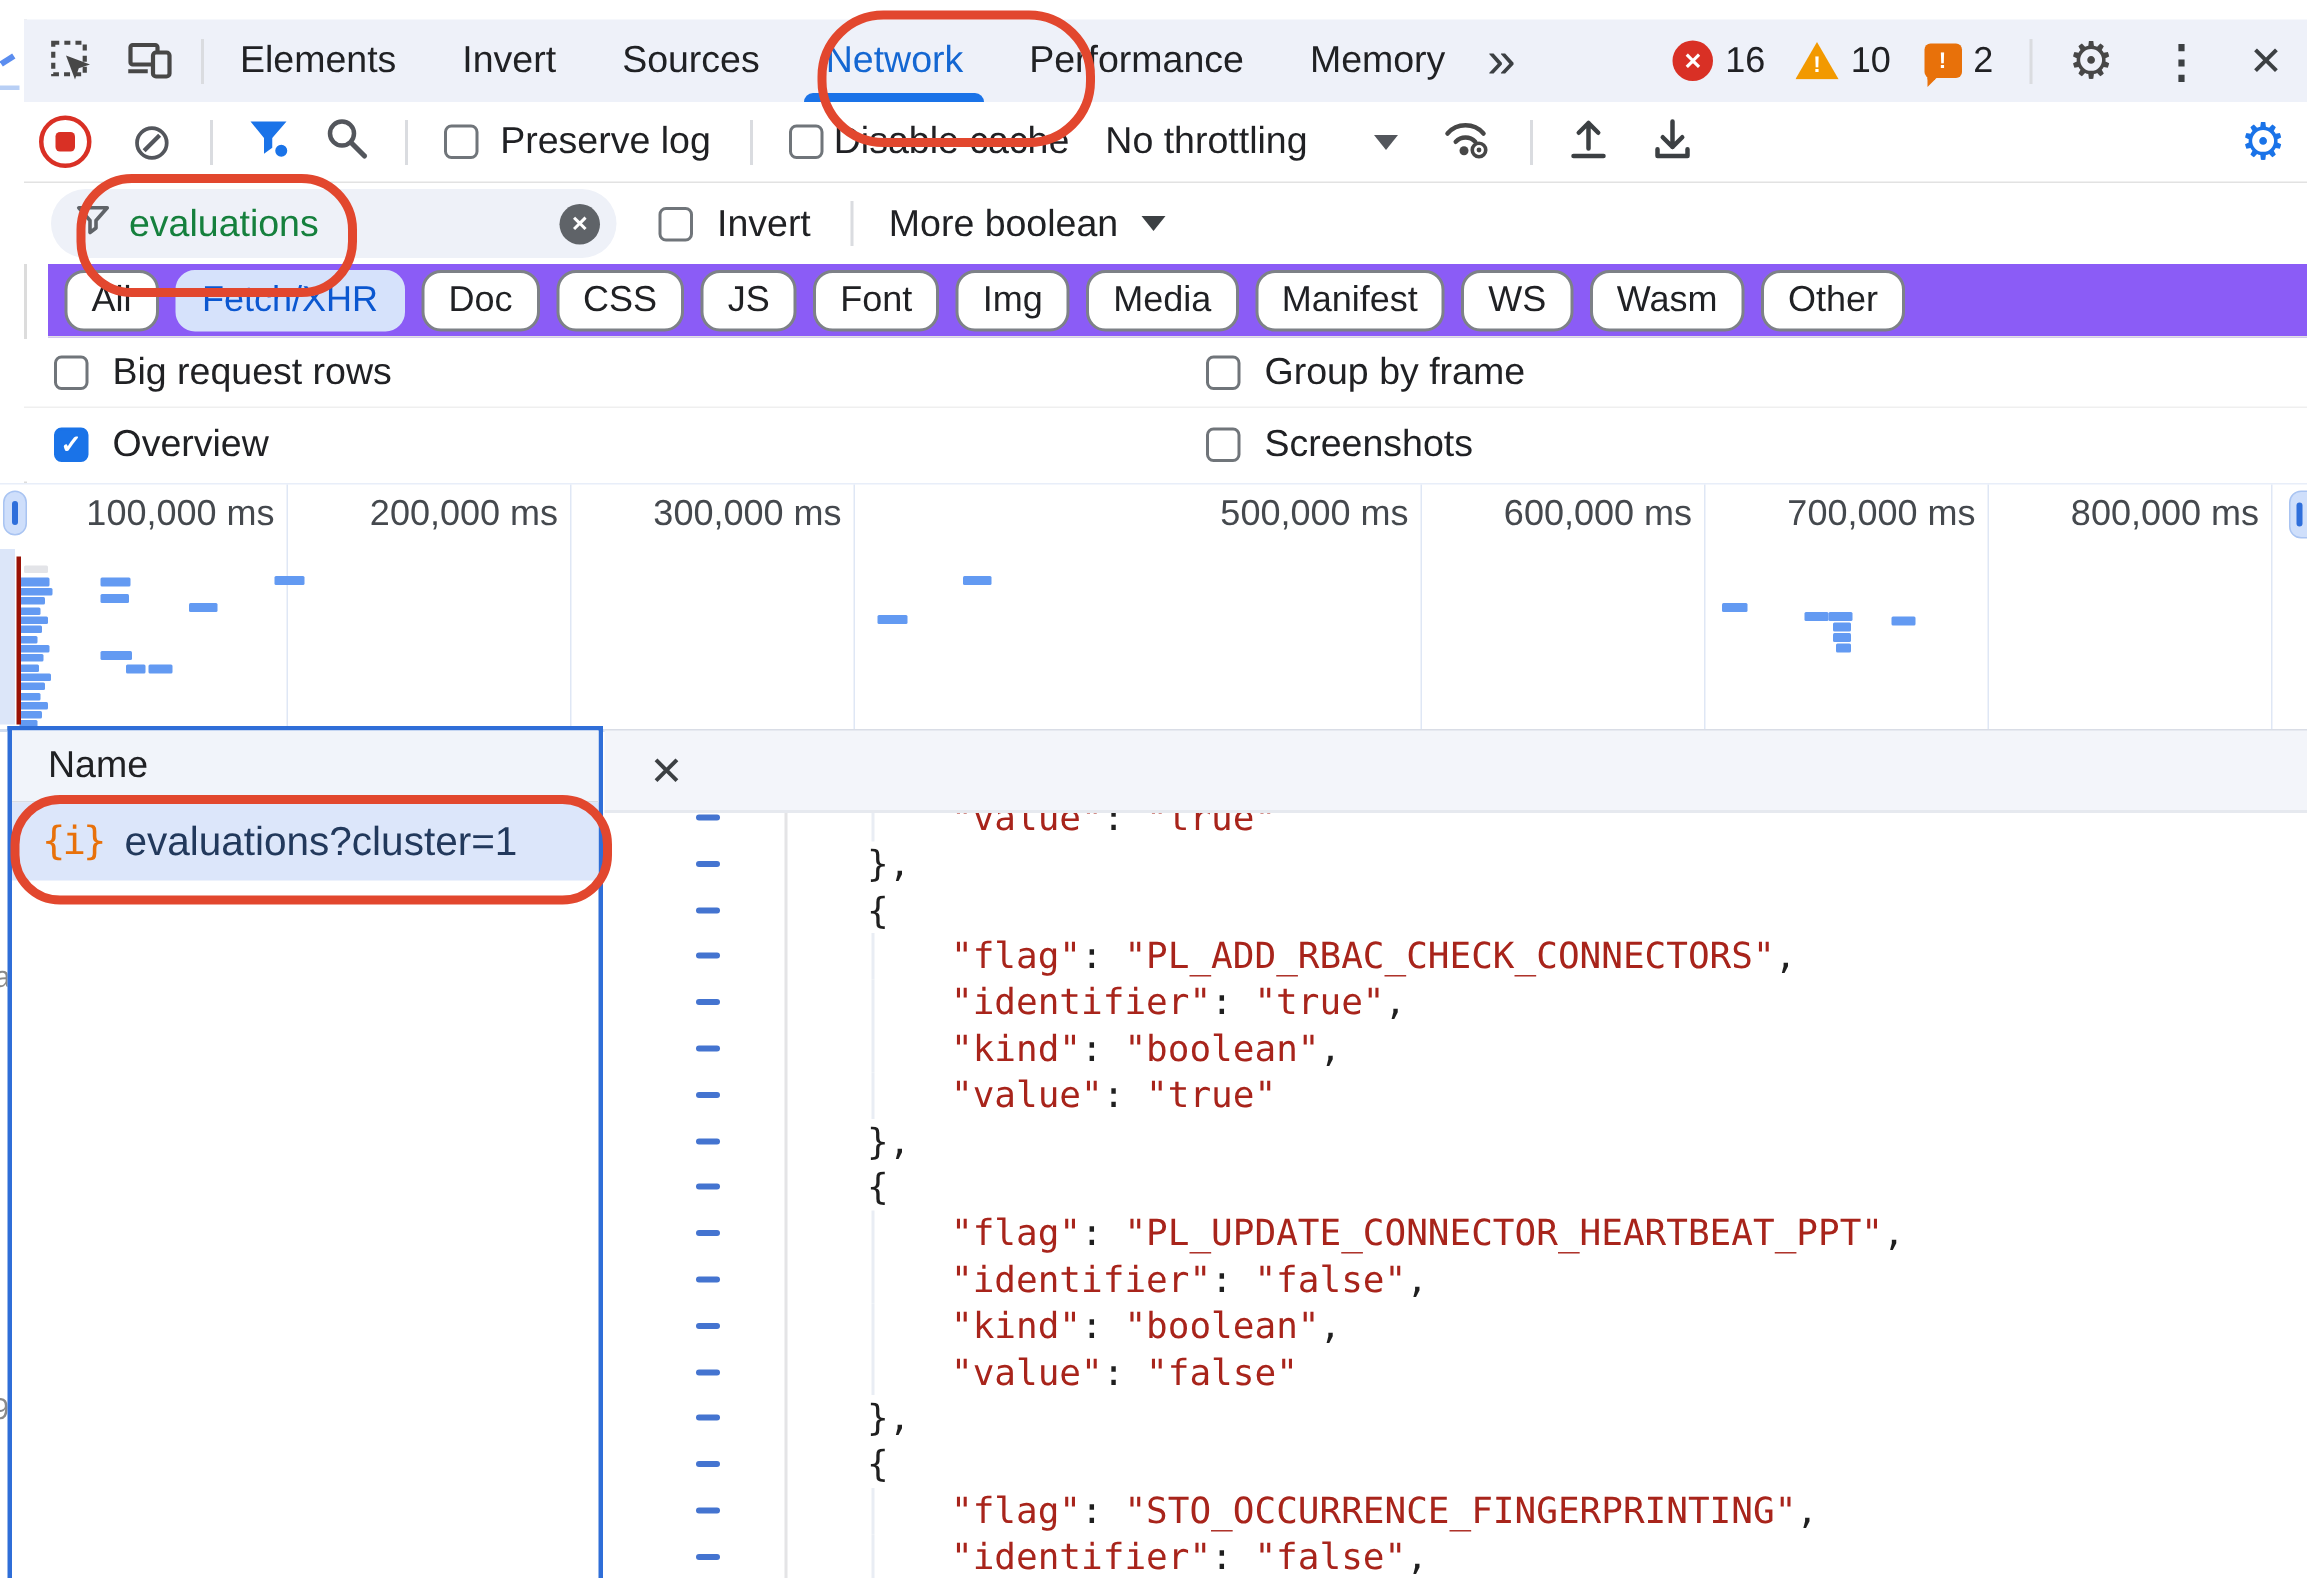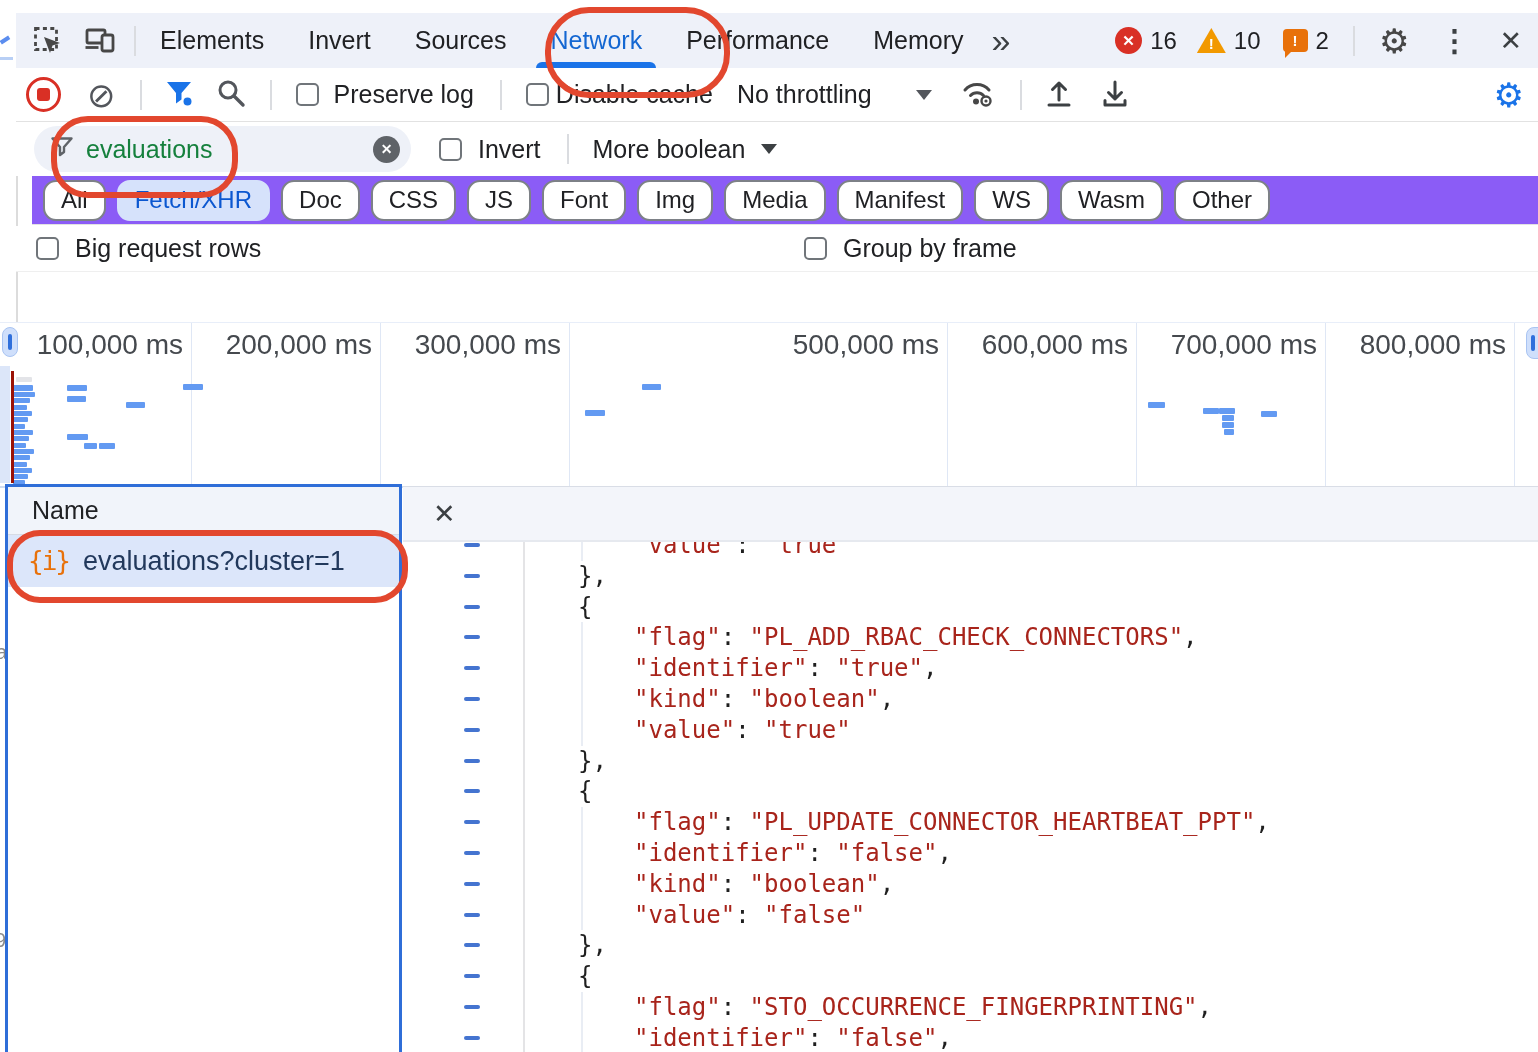--- a/index.html
+++ b/index.html
@@ -49,21 +49,21 @@
   .chip[data-active="true"]{background:#d6e2fb;border-color:#d6e2fb;color:#0b57d0}
 
   
   #optrow1{left:16px;top:226px;right:0;height:46px;background:#fff;border-bottom:1.5px solid #efefef;box-sizing:border-box}
   #optrow2{left:16px;top:272px;right:0;height:49px;background:#fff}
   .optcell{position:absolute;display:flex;align-items:center;top:0;height:100%}
 
   
   #overview{left:0;top:322px;width:1538px;height:163px;background:#fff;border-top:1px solid #e8eef9;border-bottom:2px solid #cfdcf0;box-sizing:content-box}
   .ovcol{position:absolute;top:0;height:163px;border-right:1.5px solid #dfe7f5;box-sizing:border-box;text-align:right}
-  .ovcol span{display:inline-block;margin:6px 8px 0 0;font-size:28px;color:#45494e}
+  .ovcol span{display:inline-block;margin:6px 8px 0 0;font-size:24px;color:#45494e}
   .bar{position:absolute;background:#639af2;border-radius:1px}
   #redline{left:11px;top:371px;width:3px;height:112px;background:#9a1206;z-index:2}
   #ovshade{left:0;top:366px;width:10px;height:117px;background:#dce6f9}
   .handle{background:#cfdffb;border:1px solid #a9c4f2;border-radius:8px;z-index:4;display:flex;align-items:center;justify-content:center}
   .handle i{width:4px;height:16px;background:#2f6fdb;border-radius:2px}
 
   
   #namepanel{left:5px;top:484px;width:397px;height:568px;border:3px solid #2f6ed8;border-bottom:none;box-sizing:border-box;background:#fff;z-index:6}
   #namehead{height:48px;background:#f1f4fa;border-bottom:1.5px solid #d7dbe4;display:flex;align-items:center;box-sizing:border-box}
   #namehead span{margin-left:24px;font-size:25px;color:#202124}
@@ -274,20 +274,30 @@
   </div>
 
   <div class="abs" id="optrow1">
     <div class="optcell" style="left:20px">
       <span class="cb"></span>
       <span class="lbl" style="margin-left:16px">Big request rows</span>
     </div>
     <div class="optcell" style="left:788px">
       <span class="cb"></span>
       <span class="lbl" style="margin-left:16px">Group by frame</span>
+    </div>
+  </div>
+  <div class="abs" id="optrow2">
+    <div class="optcell" style="left:20px">
+      <span class="cb" data-checked="true"></span>
+      <span class="lbl" style="margin-left:16px">Overview</span>
+    </div>
+    <div class="optcell" style="left:788px">
+      <span class="cb"></span>
+      <span class="lbl" style="margin-left:16px">Screenshots</span>
     </div>
   </div>
 
   <div class="abs" id="overview">
 
   <div class="ovcol" style="left:0px;width:192px"><span>100,000 ms</span></div>
       <div class="ovcol" style="left:192px;width:189px"><span>200,000 ms</span></div>
       <div class="ovcol" style="left:381px;width:189px"><span>300,000 ms</span></div>
       <div class="ovcol" style="left:759px;width:189px"><span>500,000 ms</span></div>
       <div class="ovcol" style="left:948px;width:189px"><span>600,000 ms</span></div>

